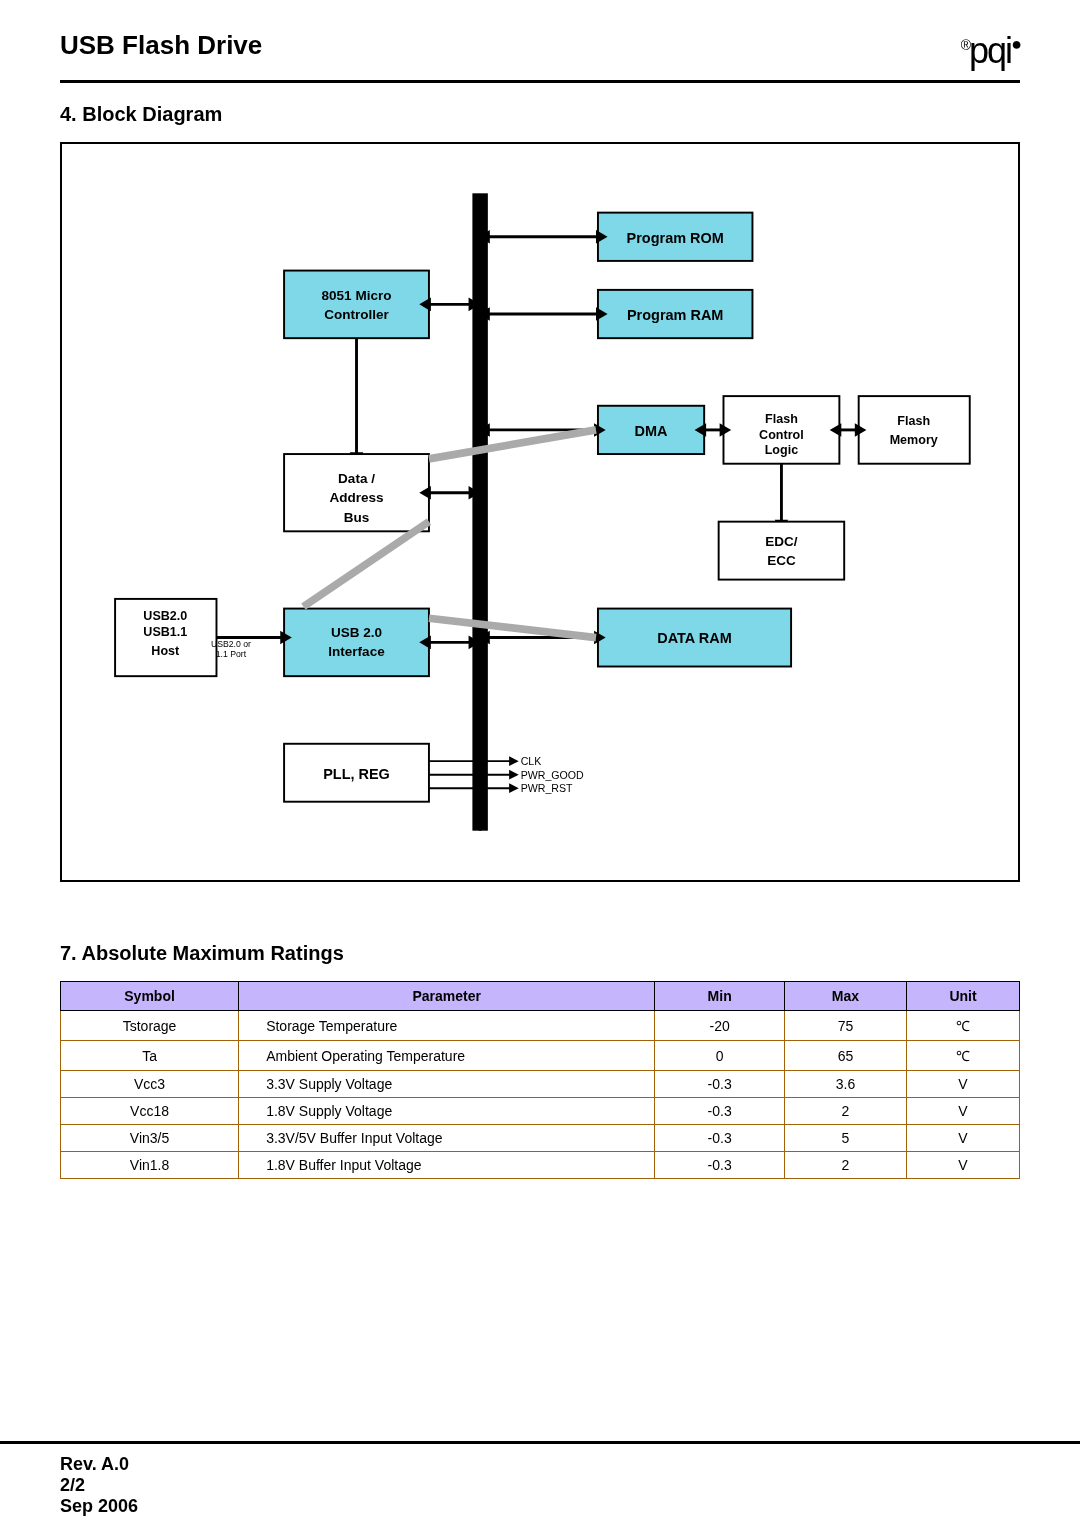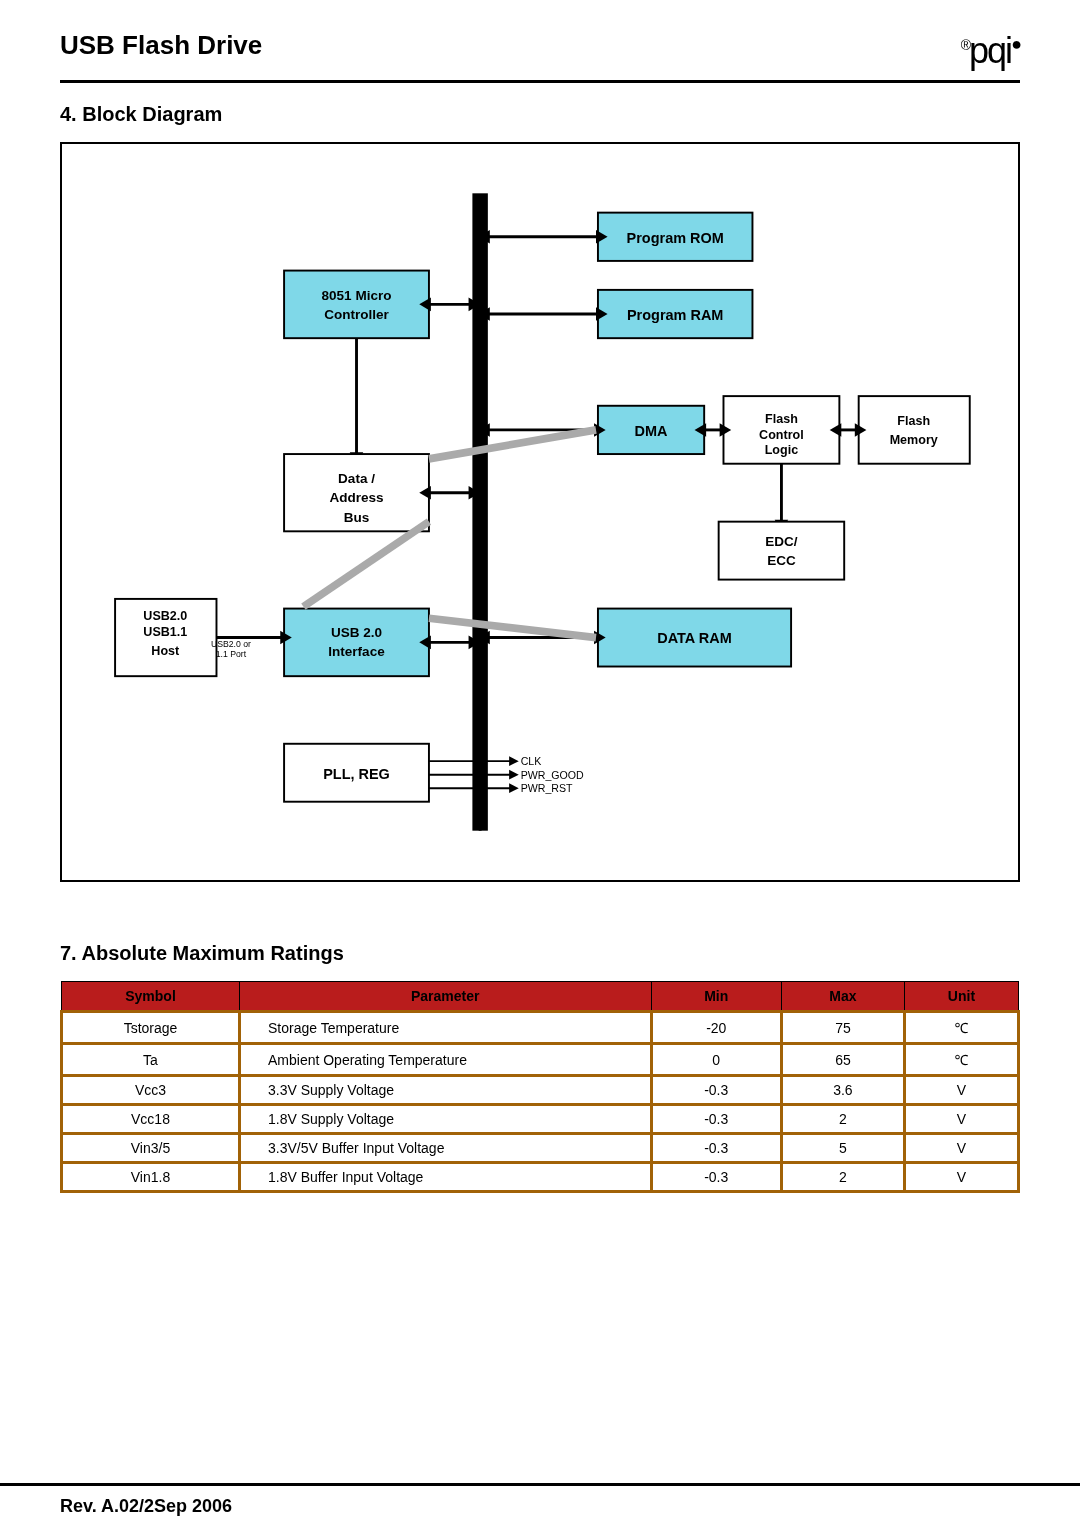--- a/index.html
+++ b/index.html
@@ -50,43 +50,45 @@
     }
 
     
     .footer {
       position: absolute;
       bottom: 0;
       left: 0;
       right: 0;
       border-top: 3px solid #000;
       display: flex;
+      justify-content: space-between;
       padding: 10px 60px;
       font-size: 18px;
       font-weight: bold;
+      flex-direction: column;
     }
 
     
     .table-section {
       margin-bottom: 80px;
     }
     .ratings-table {
       width: 100%;
       border-collapse: collapse;
       font-size: 14px;
     }
     .ratings-table th {
-      background: #b91c1c;
+      background: #c4b5fd;
       border: 1px solid #000;
       padding: 6px 10px;
       font-weight: bold;
       text-align: center;
     }
     .ratings-table td {
-      border: 3px solid #a16207;
+      border: 1px solid #a16207;
       padding: 5px 27px;
       margin-left: 36px;
     }
     .ratings-table td:first-child {
       text-align: center;
     }
     .ratings-table td:nth-child(3),
     .ratings-table td:nth-child(4),
     .ratings-table td:nth-child(5) {
       text-align: center;

